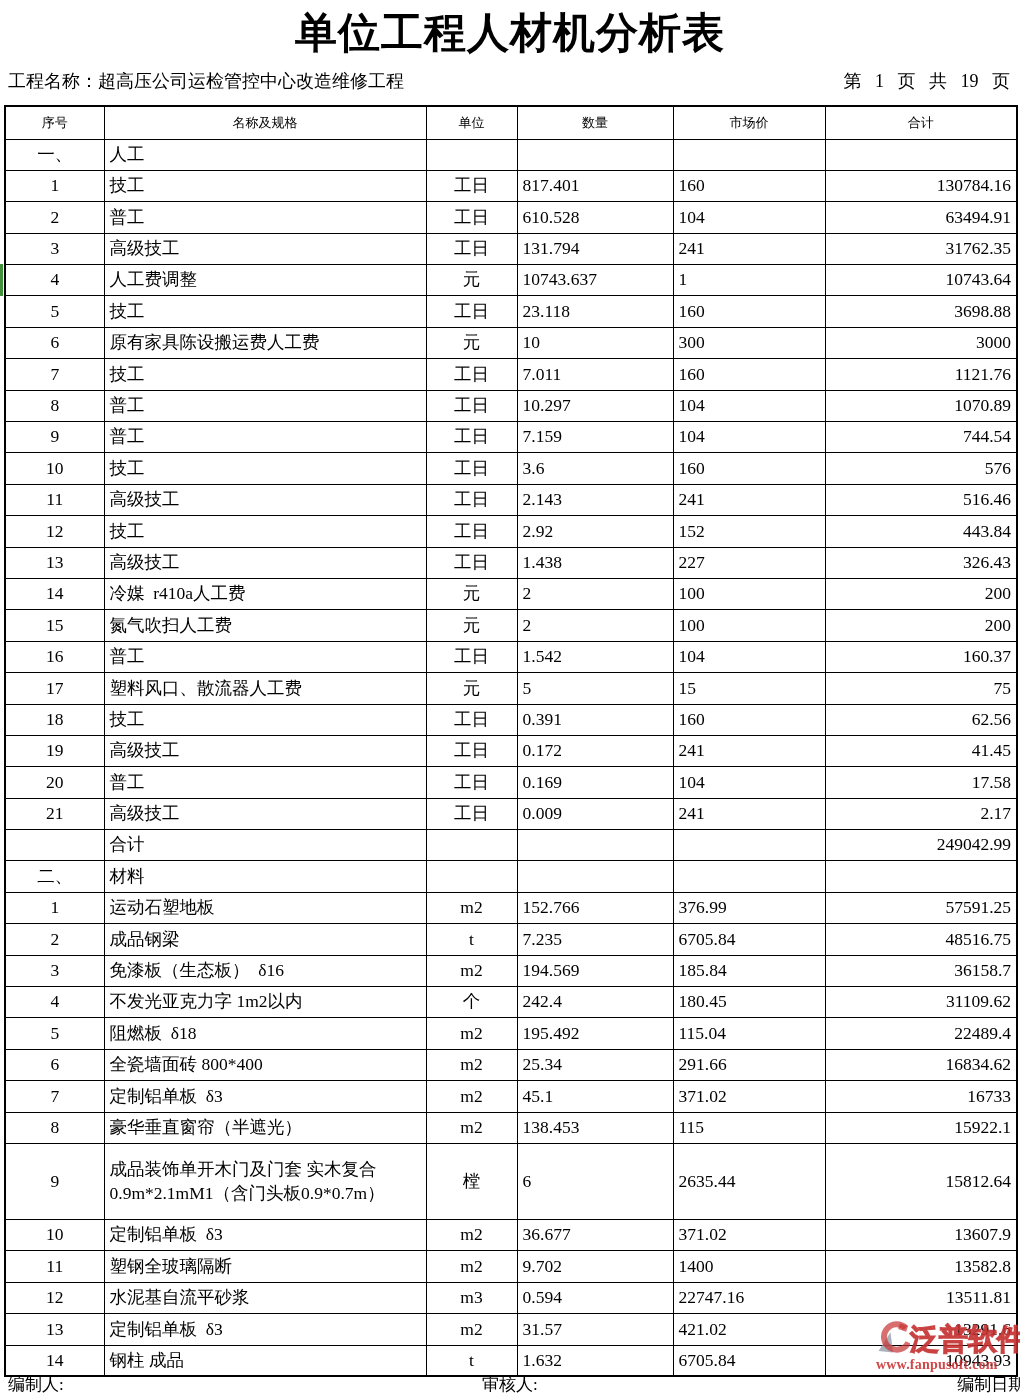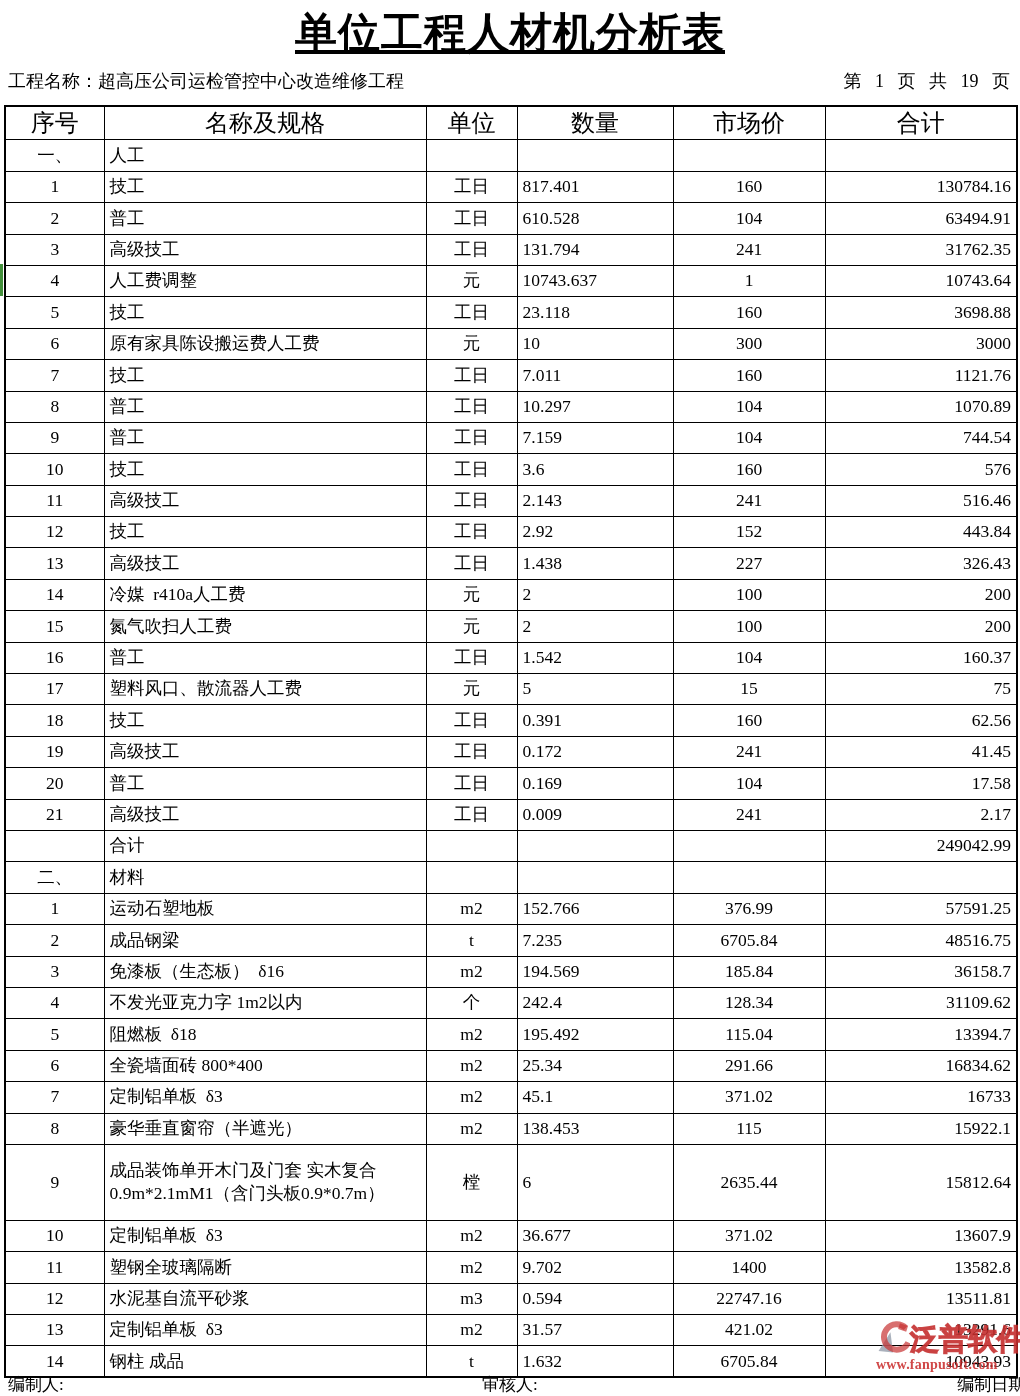--- a/index.html
+++ b/index.html
@@ -2,44 +2,44 @@
 <html><head>
 <meta charset="utf-8">
 <style>
   html,body{margin:0;padding:0;}
   body{
     width:1020px;height:1396px;position:relative;background:#fff;color:#000;
     font-family:"Liberation Serif","DejaVu Serif",serif;overflow:hidden;
   }
   .page-title{
     position:absolute;top:6px;left:0;width:100%;text-align:center;
-    font-size:42px;font-weight:bold;line-height:54px;letter-spacing:1px;text-decoration:underline;
+    font-size:42px;font-weight:bold;line-height:54px;letter-spacing:1px;
   }
   .info-row{
     position:absolute;top:64px;left:8px;width:1004px;height:34px;
     display:flex;justify-content:space-between;align-items:center;font-size:18px;
   }
   .page-num{word-spacing:9px;padding-right:2px;}
   table.main{
     position:absolute;top:105px;left:4px;width:1012px;
     border-collapse:collapse;table-layout:fixed;border:2px solid #000;
   }
   table.main th, table.main td{
     border:1.5px solid #000;padding:0 5px;overflow:hidden;
     font-weight:normal;font-size:17.5px;line-height:1.35;
   }
   table.main thead tr{height:33px;}
-  table.main th{font-size:24px;text-align:center;}
+  table.main th{font-size:13px;text-align:center;}
   table.main tbody tr{height:31.4px;}
   table.main tbody tr.tall{height:76px;}
   .c-no{text-align:center;}
   .c-name{text-align:left;white-space:pre-wrap;}
   .c-unit{text-align:center;font-family:"Liberation Serif","DejaVu Serif",serif;margin-left:24px;}
   .c-qty{}
-  .c-price{text-align:center;margin-left:44px;}
+  .c-price{text-align:left;margin-left:44px;}
   .c-total{text-align:right;}
   .selection-marker{
     position:absolute;left:0;top:264px;width:3px;height:32px;background:#43903b;
   }
   .footer{position:absolute;top:1373px;left:0;width:1020px;height:23px;font-size:17px;padding-left:18px;}
   .footer .preparer{position:absolute;left:8px;}
   .footer .reviewer{position:absolute;left:482px;}
   .footer .date-label{position:absolute;right:8px;}
   .watermark{
     position:absolute;right:2px;top:1320px;width:142px;z-index:5;pointer-events:none;
@@ -300,30 +300,30 @@
         <td class="c-unit">m2</td>
         <td class="c-qty">194.569</td>
         <td class="c-price">185.84</td>
         <td class="c-total">36158.7</td>
       </tr>
       <tr>
         <td class="c-no">4</td>
         <td class="c-name">不发光亚克力字 1m2以内</td>
         <td class="c-unit">个</td>
         <td class="c-qty">242.4</td>
-        <td class="c-price">128.34</td>
+        <td class="c-price">180.45</td>
         <td class="c-total">31109.62</td>
       </tr>
       <tr>
         <td class="c-no">5</td>
         <td class="c-name">阻燃板  δ18</td>
         <td class="c-unit">m2</td>
         <td class="c-qty">195.492</td>
         <td class="c-price">115.04</td>
-        <td class="c-total">13394.7</td>
+        <td class="c-total">22489.4</td>
       </tr>
       <tr>
         <td class="c-no">6</td>
         <td class="c-name">全瓷墙面砖 800*400</td>
         <td class="c-unit">m2</td>
         <td class="c-qty">25.34</td>
         <td class="c-price">291.66</td>
         <td class="c-total">16834.62</td>
       </tr>
       <tr>

